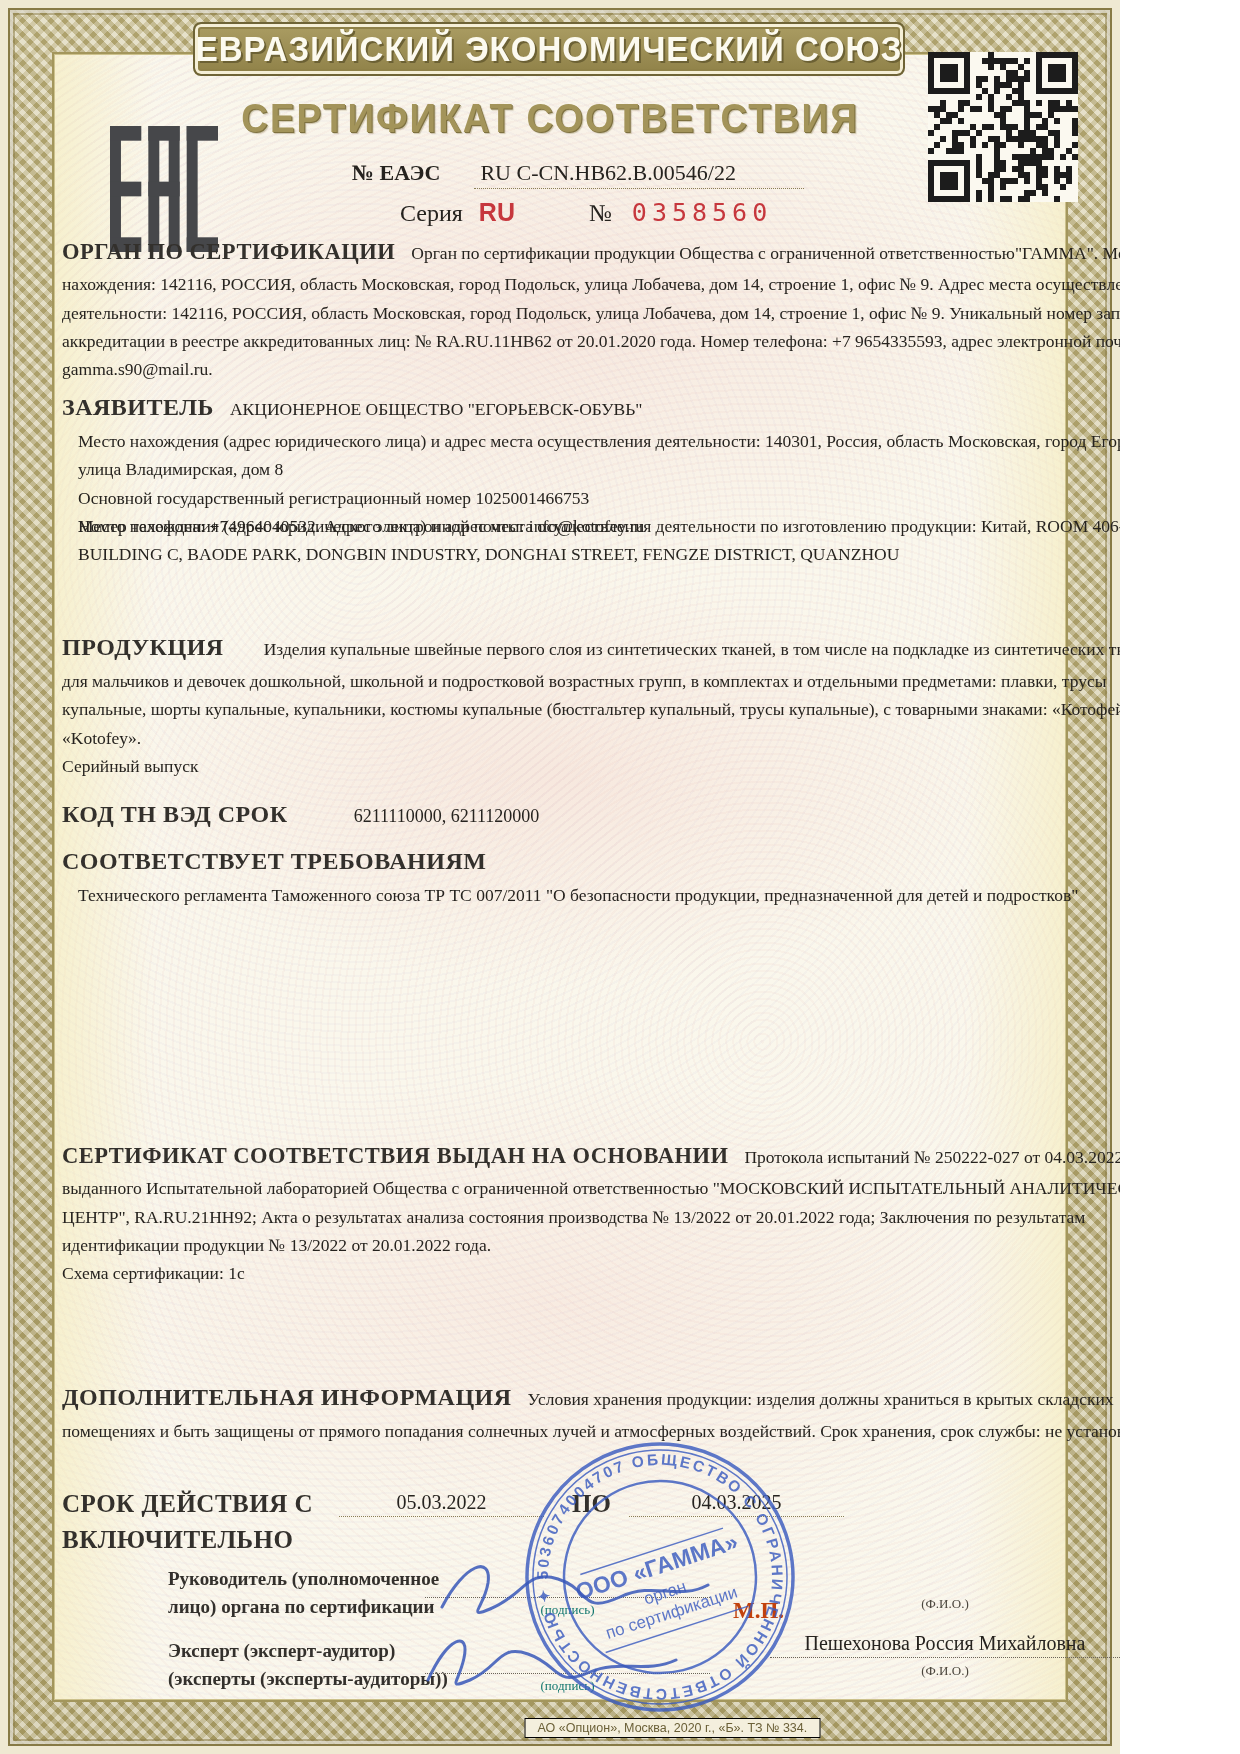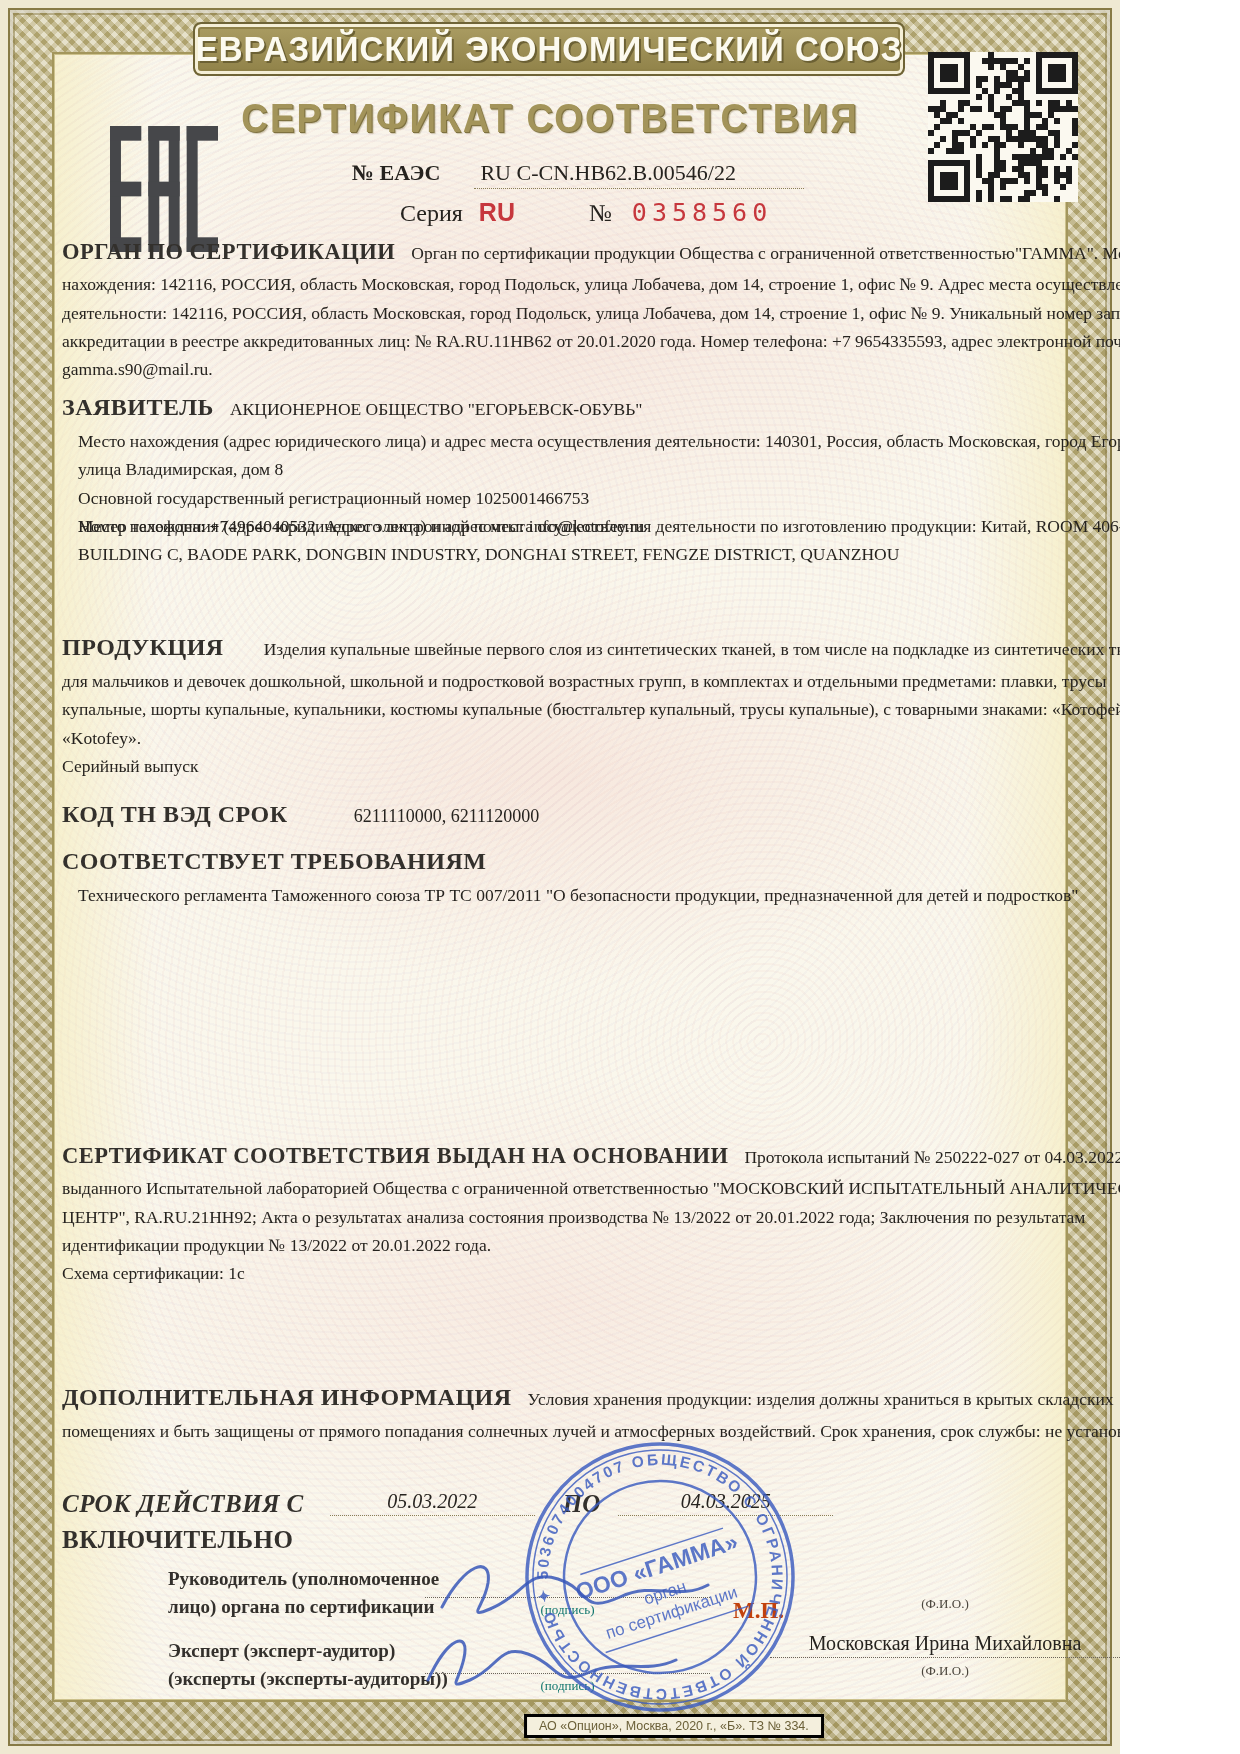--- a/index.html
+++ b/index.html
@@ -72,21 +72,21 @@
   .sec { position:absolute; left:62px; width:1124px; font-size:17.5px; line-height:1.62; }
   .sec .h { font-weight:bold; font-size:22.5px; letter-spacing:.5px; color:#33302c; margin-right:16px; }
   .sec p.cont { padding-left:16px; }
 
   .sec-tnved .h { margin-right:66px; }
   .sec-tnved .code-val { font-size:18px; }
 
   
   .validity { position:absolute; left:62px; top:1490px; width:1124px; }
   .validity .h2 { font-weight:bold; font-size:25px; letter-spacing:.5px; color:#33302c; }
-  .validity .row { display:flex; align-items:flex-start;font-style:italic; }
+  .validity .row { display:flex; align-items:center; }
   .validity .dt { display:inline-block; text-align:center; font-size:20px; border-bottom:1px dotted #8b7f56; padding-bottom:2px; }
   .validity .d1 { width:205px; margin-left:26px; }
   .validity .to { font-weight:bold; font-size:25px; margin-left:28px; color:#33302c; }
   .validity .d2 { width:215px; margin-left:18px; }
   .validity .incl { margin-top:8px; }
 
   
   .sig-label { position:absolute; left:168px; font-weight:bold; font-size:19px; color:#33302c; white-space:nowrap; }
   .sig-line { position:absolute; border-bottom:1px dotted #6b6458; }
   .sig-caption { position:absolute; font-size:13px; color:#0f766e; text-align:center; }
@@ -94,21 +94,21 @@
   .fio-cap { position:absolute; left:770px; width:350px; text-align:center; font-size:13px; color:#4a453c; }
   .mp { position:absolute; left:733px; top:1598px; font-weight:bold; font-size:23px; color:#c2410c; }
 
   
   .stamp { position:absolute; left:515px; top:1432px; width:290px; height:290px; opacity:.82; transform:rotate(-14deg); pointer-events:none; }
   .scribble { position:absolute; pointer-events:none; }
 
   
   .imprint {
     position:absolute; left:50%; bottom:16px; transform:translateX(-12%);
-    background:#f4efdd; border:3px solid #000000; padding:2px 12px;
+    background:#f4efdd; border:1px solid #000000; padding:2px 12px;
     font-family:"Liberation Sans", sans-serif; font-size:12.5px; color:#6b6038; white-space:nowrap;
   }
 </style>
 </head>
 <body>
 
 <div class="page">
   <div class="band"></div>
   <div class="inner"></div>
 
@@ -415,21 +415,21 @@
     <div class="sig-label" style="top:1596px;">лицо) органа по сертификации</div>
     <div class="sig-line" style="left:425px; top:1560px; width:285px; height:38px;"></div>
     <div class="sig-caption" style="left:425px; top:1602px; width:285px;">(подпись)</div>
     <div class="fio-cap" style="top:1596px;">(Ф.И.О.)</div>
     <div class="mp">М.П.</div>
 
     <div class="sig-label" style="top:1640px;">Эксперт (эксперт-аудитор)</div>
     <div class="sig-label" style="top:1668px;">(эксперты (эксперты-аудиторы))</div>
     <div class="sig-line" style="left:425px; top:1636px; width:285px; height:38px;"></div>
     <div class="sig-caption" style="left:425px; top:1678px; width:285px;">(подпись)</div>
-    <div class="fio-name" style="top:1632px;">Московская Ирина Михайловна</div>
+    <div class="fio-name" style="top:1632px;">Пешехонова Россия Михайловна</div>
     <div class="fio-cap" style="top:1663px;">(Ф.И.О.)</div>
 
     <div class="stamp">
       <svg viewBox="0 0 290 290">
         <defs>
             <path id="ringpath" d="M145,33 a112,112 0 1,1 -0.01,0"></path>
           </defs>
         <circle cx="145" cy="145" r="133" fill="none" stroke="#3b5cc0" stroke-width="3.5"></circle>
         <circle cx="145" cy="145" r="127" fill="none" stroke="#3b5cc0" stroke-width="1.5"></circle>
         <circle cx="145" cy="145" r="96" fill="none" stroke="#3b5cc0" stroke-width="2.5"></circle>

